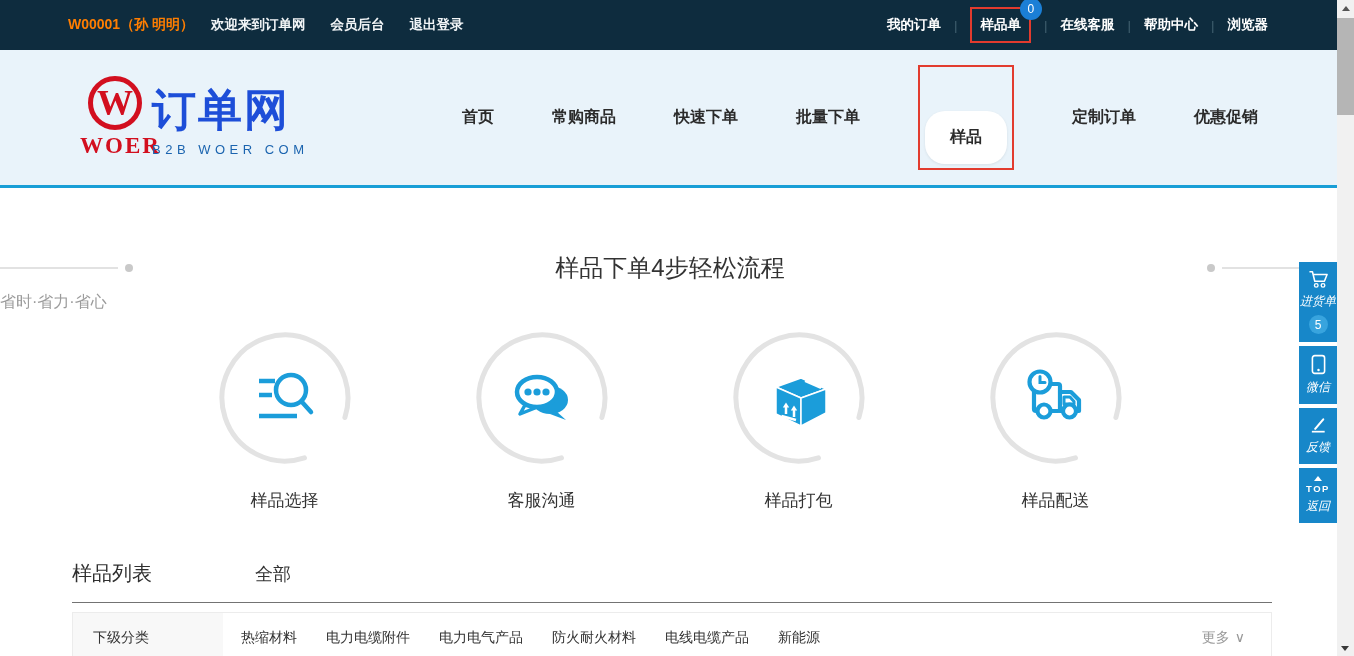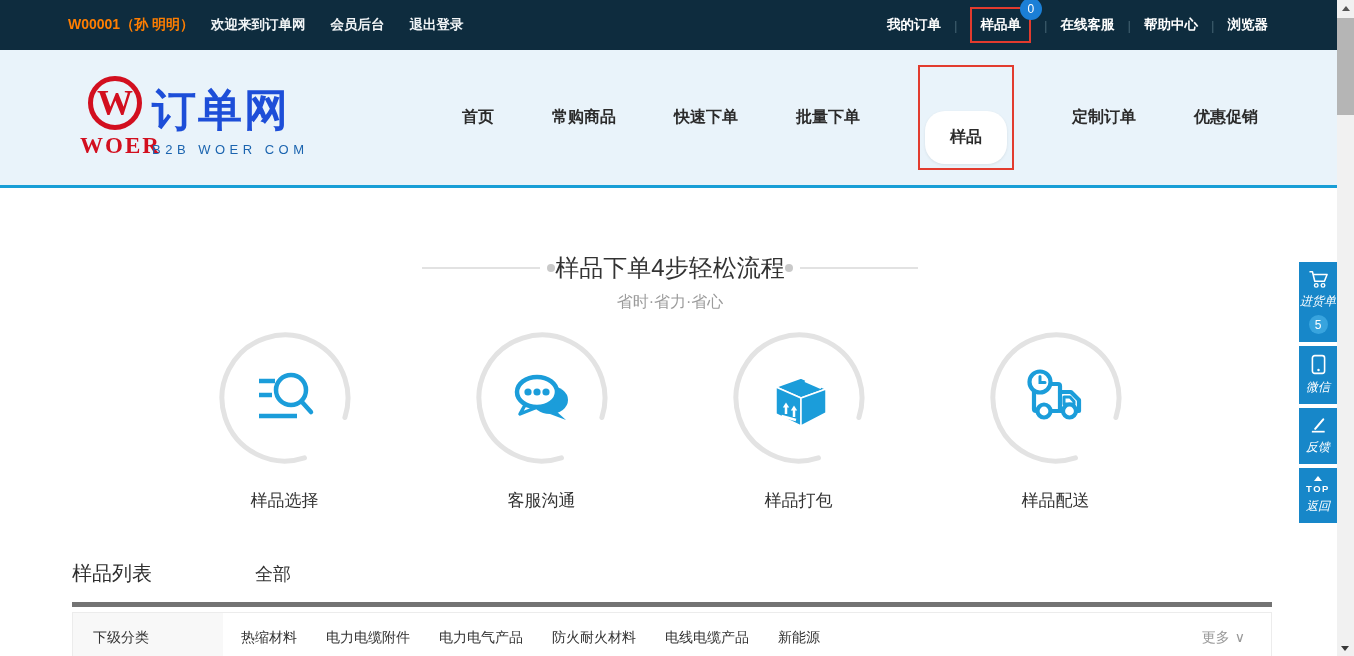--- a/index.html
+++ b/index.html
@@ -43,37 +43,37 @@
   .site-tagline { margin-top:9px; font-size:13px; font-weight:normal; letter-spacing:4.5px; color:#1b64af; }
   .main-nav { position:absolute; left:462px; top:0; height:135px; display:flex; align-items:center; gap:58px;
               font-size:16px; color:#2b2b2b; font-weight:600; white-space:nowrap; }
   .nav-item { cursor:pointer; }
   .nav-active-wrap { border:2px solid #e23b2e; padding:4px 5px; }
   .nav-pill { display:inline-block; background:#fff; border-radius:20px; padding:16px 25px;
               box-shadow:0 1px 3px rgba(0,0,0,0.08); cursor:pointer;margin-top:40px; }
 
   
   .hero-title-row { position:absolute; top:252px; left:0; width:1340px; display:flex; align-items:center;
-                    justify-content:center; }
+                    justify-content:space-between; }
   .hero-title { font-size:24px; color:#333; font-weight:500; }
   .decor { display:flex; align-items:center; gap:7px; }
   .decor-line { width:118px; height:2px; background:#e2e2e2; }
   .decor-dot { width:8px; height:8px; border-radius:50%; background:#c9c9c9; }
-  .hero-subtitle { position:absolute; top:292px; left:0; width:1340px; text-align:center;
+  .hero-subtitle { position:absolute; top:292px; left:0; width:1340px; text-align:left;
                    font-size:16px; color:#9b9b9b; }
   .steps { position:absolute; top:331px; left:156px; width:1028px; display:flex;align-items:flex-end; }
   .step { width:257px; display:flex; flex-direction:column; align-items:center; cursor:pointer; }
   .ring-wrap { position:relative; width:134px; height:134px; }
   .ring-wrap svg.ring { position:absolute; top:0; left:0; }
   .step-icon { position:absolute; top:50%; left:50%; transform:translate(-50%,-50%); }
   .step-label { margin-top:24px; font-size:17px; color:#333; }
 
   
   .list-head { position:absolute; top:560px; left:72px; width:1200px; display:flex; align-items:baseline;
-               padding-bottom:15px; border-bottom:5px solid #737373; }
+               padding-bottom:15px; border-bottom:1px solid #737373; }
   .list-title { font-size:20px; color:#2f2f2f; font-weight:500; }
   .tab-all { margin-left:103px; font-size:18px; color:#333; cursor:pointer; }
   .filter { position:absolute; top:612px; left:72px; width:1200px; height:60px;
             border:1px solid #ececec; background:#fff; display:flex; }
   .filter-label { width:150px; background:#f8f8f8; padding:16px 0 0 20px; font-size:14px; color:#333; }
   .filter-cats { display:flex; gap:29px; padding:16px 0 0 18px; font-size:14px; color:#333; }
   .filter-cat { cursor:pointer; white-space:nowrap; }
   .filter-more { margin-left:auto; padding:16px 26px 0 0; color:#999; font-size:14px; cursor:pointer;
                  display:flex; gap:5px; align-items:flex-start; }
 

